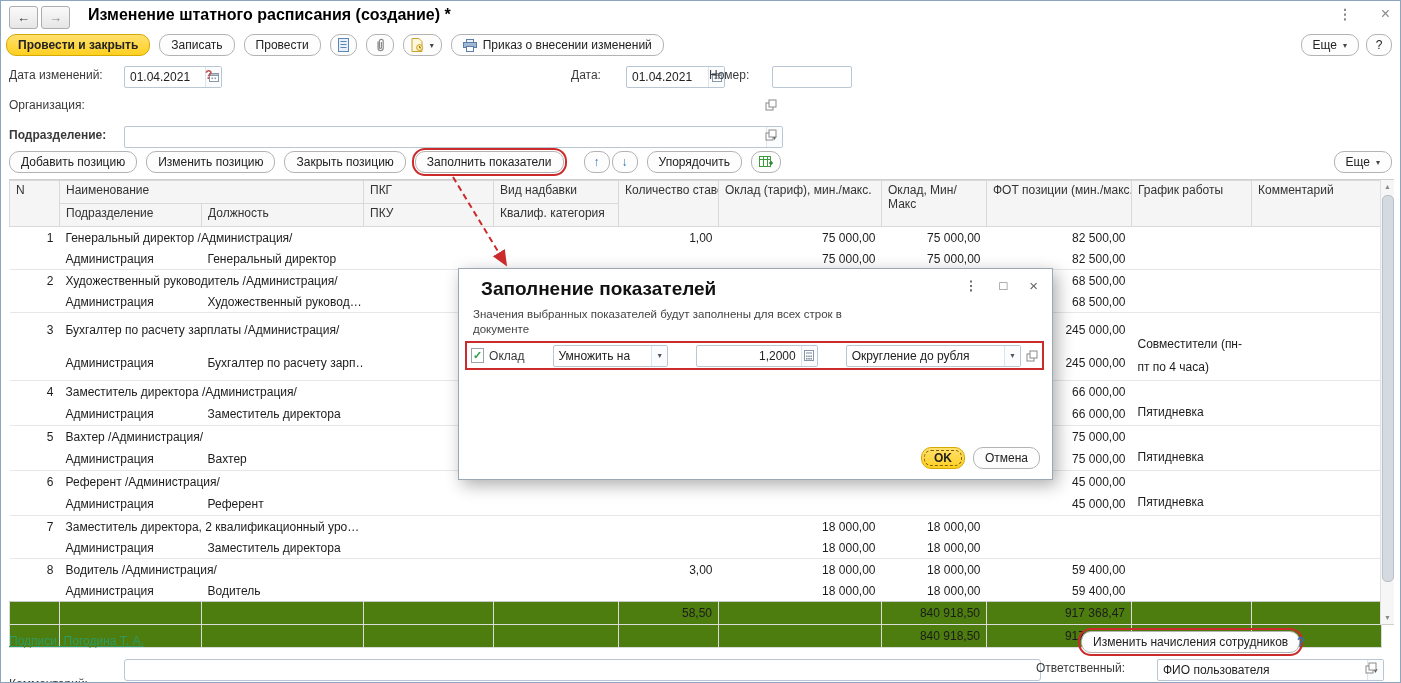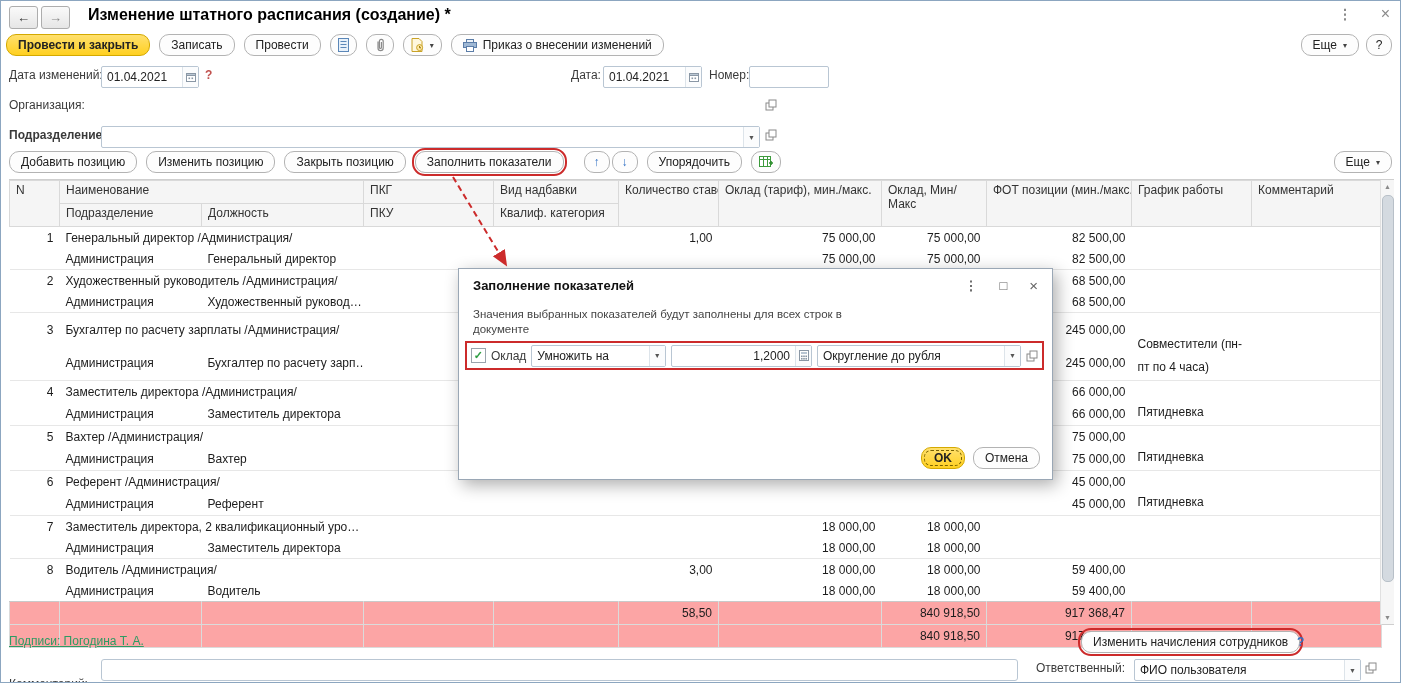--- a/index.html
+++ b/index.html
@@ -11,50 +11,50 @@
   .btn{display:inline-flex;align-items:center;justify-content:center;gap:6px;height:22px;padding:0 11px;
        background:#fdfdfd;border:1px solid #b3b3b3;border-radius:10px;font-size:12px;color:#222;cursor:pointer;white-space:nowrap;}
   .btn.small{padding:0 7px;}
   .btn.yellow{background:linear-gradient(#ffe06e,#ffd021);border-color:#d4a900;font-weight:700;}
   .btn .dd{font-size:8px;color:#444;}
   .hl-red{outline:2px solid #cc2b2b;outline-offset:1px;}
   .navbtn{width:27px;height:21px;padding:0;background:linear-gradient(#fafafa,#e6e6e6);border:1px solid #adadad;border-radius:3px;
           display:inline-flex;align-items:center;justify-content:center;font-size:13px;color:#333;}
 
   
-  .fld{display:flex;align-items:center;height:20px;border:1px solid #b9c6d3;border-radius:2px;background:#fff;}
+  .fld{display:flex;align-items:center;height:20px;border:1px solid #b9c6d3;border-radius:2px;background:#fff;margin-left:23px;}
   .fld .val{flex:1;padding:0 5px;white-space:nowrap;overflow:hidden;}
   .fld .val.num{text-align:right;}
   .fld .ab{width:15px;align-self:stretch;display:flex;align-items:center;justify-content:center;
            color:#555;font-size:7px;border-left:1px solid #dde4ea;background:#fbfcfd;}
   .lbl{color:#3a3a3a;white-space:nowrap;}
   .iconpad{display:inline-flex;align-items:center;justify-content:center;}
 
   
   .grid{position:absolute;left:8px;top:178px;width:1385px;height:444px;
         border-top:1px solid #cfcfcf;border-bottom:1px solid #cfcfcf;background:#fff;}
   table{border-collapse:collapse;table-layout:fixed;width:1372px;}
   thead td{background:#f5f5f5;border:1px solid #d9d9d9;padding:2px 6px;vertical-align:top;color:#333;
            white-space:nowrap;overflow:hidden;font-size:12px;height:18px;}
   tbody td{padding:1px 6px;height:19px;white-space:nowrap;overflow:hidden;font-size:12px;color:#1c1c1c;}
   tr.main td{border-top:1px solid #e7e7e7;}
   td.rnum{text-align:right;}
   td.money{text-align:right;}
   td.sched{vertical-align:top;white-space:normal;line-height:23px;padding-top:20px;}
-  tr.tot td{background:#fca5a5;border:1px solid #dbdbdb;height:20px;}
+  tr.tot td{background:#4d7c0f;border:1px solid #dbdbdb;height:20px;}
   tr.tot.first td{border-top:1px solid #c9c9c9;}
   .vscroll{position:absolute;right:0;top:0;bottom:0;width:13px;background:#f6f6f6;border-left:1px solid #e0e0e0;}
   .vscroll .sarrow{position:absolute;left:0;width:13px;height:13px;display:flex;align-items:center;justify-content:center;
                    color:#8a8a8a;font-size:7px;}
   .vscroll .thumb{position:absolute;left:1px;width:10px;top:15px;height:385px;background:#d4dae0;border:1px solid #b8c0c8;border-radius:5px;}
 
   
   .dialog{position:absolute;left:457px;top:267px;width:593px;height:210px;background:#fff;border:1px solid #9aa7b5;
           box-shadow:4px 5px 16px rgba(0,0,0,.32);z-index:5;}
-  .d-title{position:absolute;left:14px;top:9px;font-size:13px;font-weight:700;color:#111;}
+  .d-title{position:absolute;left:22px;top:9px;font-size:19px;font-weight:700;color:#111;}
   .d-ctrls{position:absolute;top:8px;right:14px;display:flex;gap:22px;color:#666;font-size:13px;align-items:center;}
   .d-desc{position:absolute;left:14px;top:38px;width:390px;line-height:15px;color:#444;font-size:11.5px;}
   .d-param{position:absolute;left:6px;top:72px;right:8px;height:25px;border:2px solid #cc2b2b;
            display:flex;align-items:center;gap:5px;padding:0 4px;background:#fff;}
   .chk{width:13px;height:13px;border:1px solid #9aa4ad;background:#fff;display:inline-flex;align-items:center;justify-content:center;
        font-size:11px;color:#2f9e44;font-weight:700;line-height:1;}
   .d-btns{position:absolute;right:12px;bottom:10px;display:flex;gap:8px;}
   .btn.focus-dash{outline:1px dashed #7a6300;outline-offset:-4px;}
 
   

